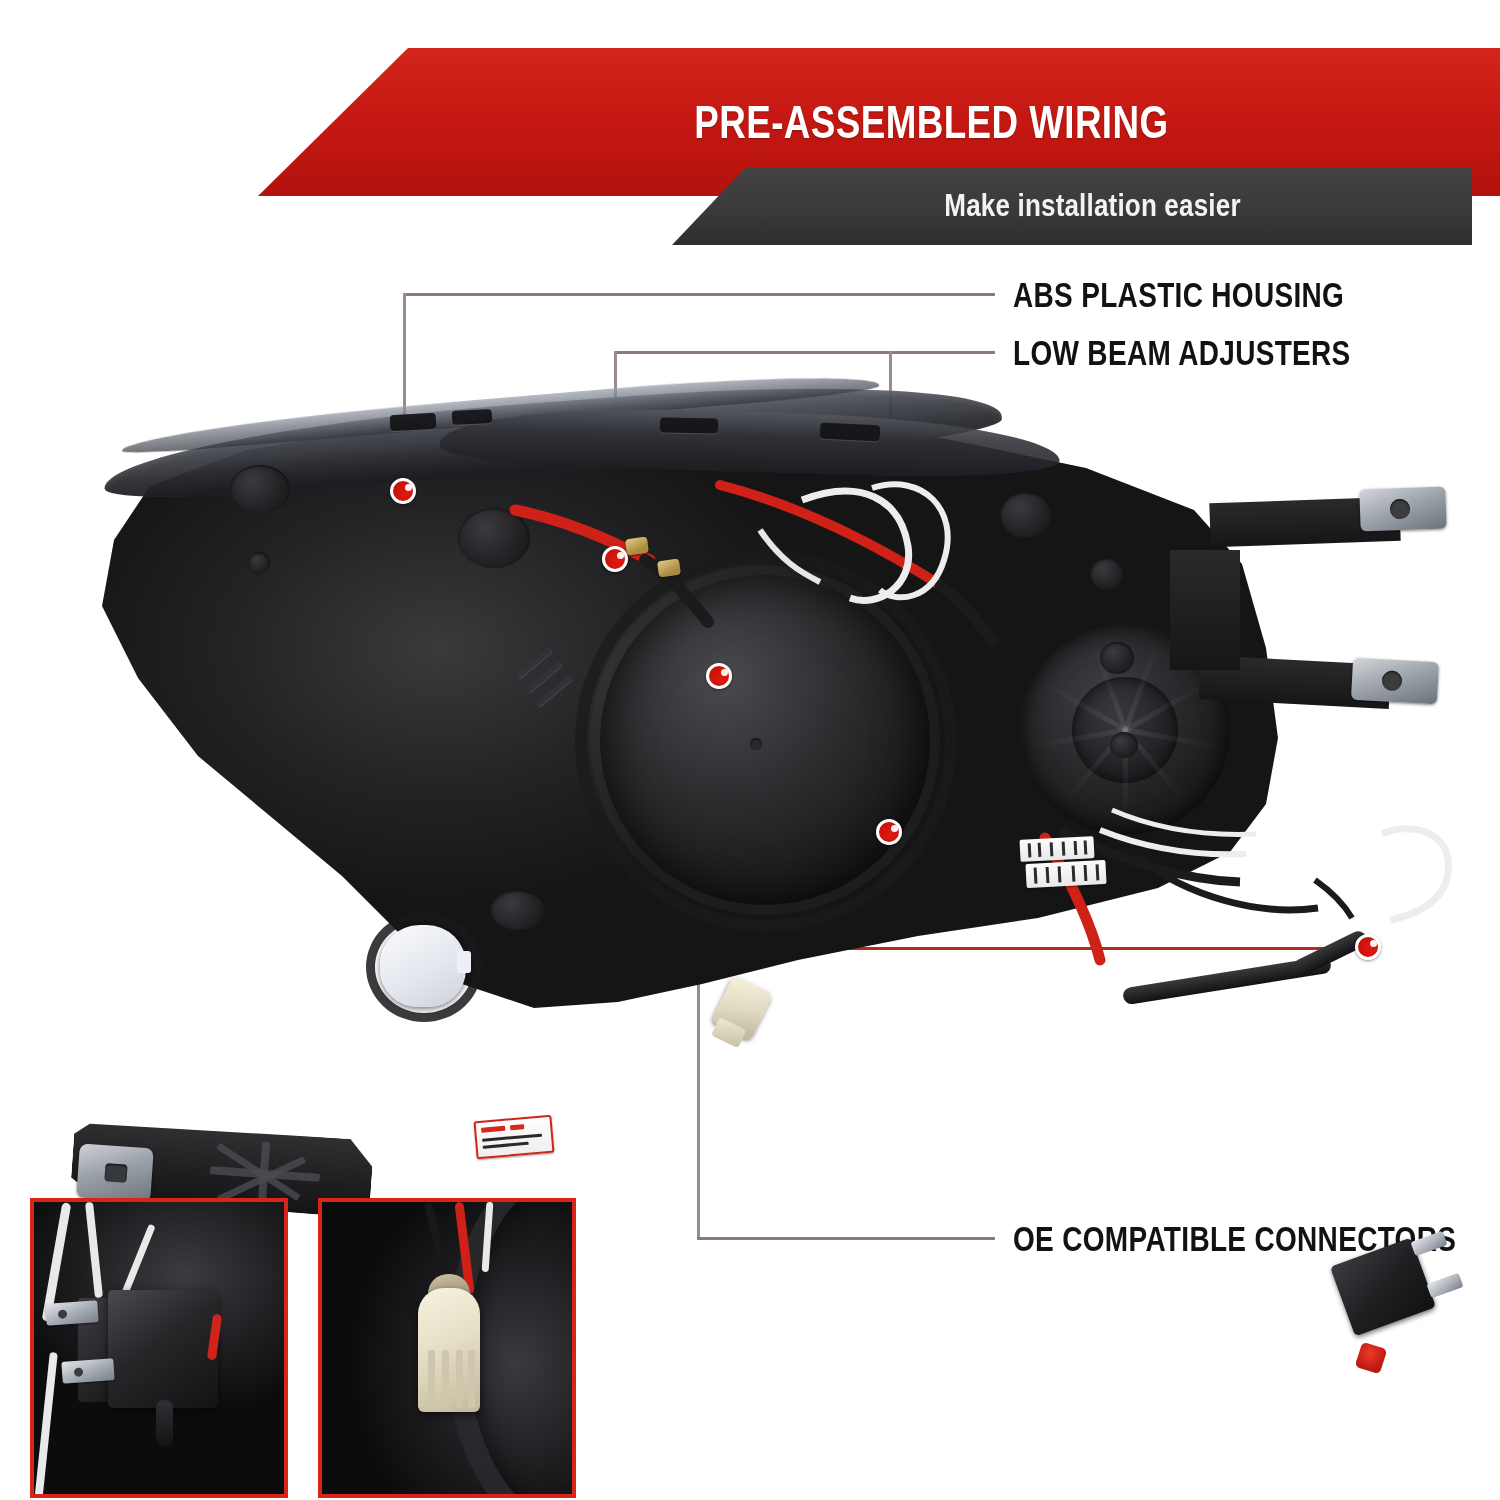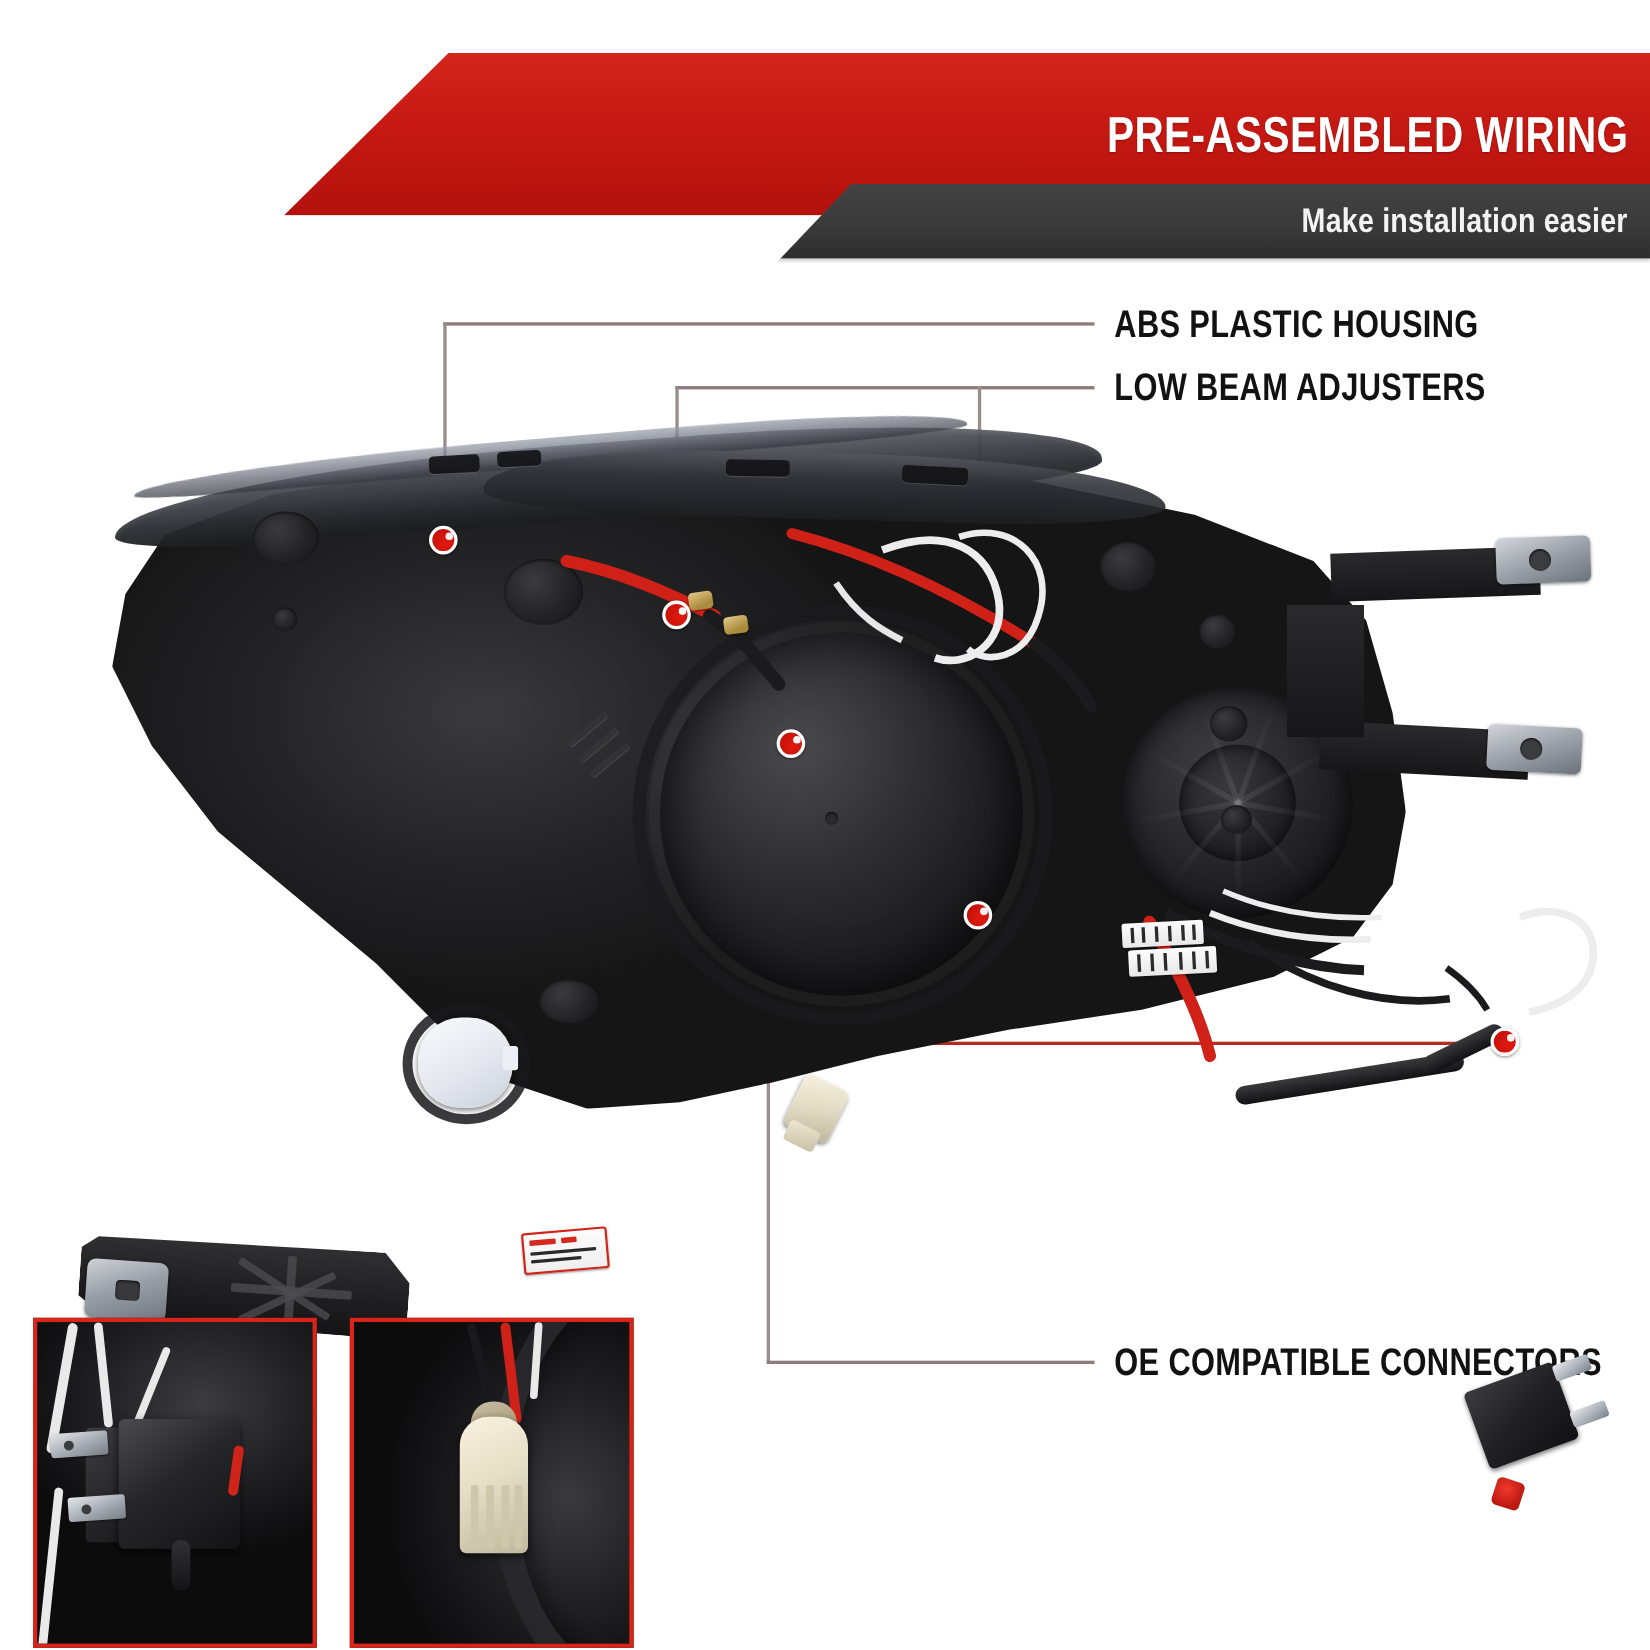--- a/index.html
+++ b/index.html
@@ -3,37 +3,37 @@
 <meta charset="utf-8">
 <style>
   html,body{margin:0;padding:0;background:#fff;}
   body{width:1500px;height:1500px;position:relative;overflow:hidden;
        font-family:"Liberation Sans",sans-serif;}
 
   .stage{position:absolute;inset:0;width:1500px;height:1500px;background:#ffffff;}
 
   
   .banner-wrap{position:absolute;left:0;top:0;width:1500px;height:250px;}
-  .band{position:absolute;display:flex;align-items:center;justify-content:flex-end;}
+  .band{position:absolute;display:flex;align-items:center;justify-content:center;}
 
   .band-red{
     left:258px;top:48px;width:1242px;height:148px;
     background:linear-gradient(180deg,#d4251c 0%,#c51812 48%,#b3120d 100%);
     clip-path:polygon(150px 0,1242px 0,1242px 148px,0px 148px);
     box-shadow:0 2px 3px rgba(0,0,0,.22);
   }
   .band-red .band-text{
     color:#fff;font-size:46px;letter-spacing:.5px;font-weight:bold;
     transform:scaleX(.80);transform-origin:right center;
     padding-right:24px;white-space:nowrap;
     text-shadow:0 1px 2px rgba(0,0,0,.30);
   }
 
   .band-dark{
-    left:700px;top:167px;width:800px;height:68px;
+    left:672px;top:167px;width:800px;height:78px;
     background:linear-gradient(180deg,#434343 0%,#3a3a3a 55%,#2e2e2e 100%);
     clip-path:polygon(74px 0,800px 0,800px 78px,0px 78px);
     box-shadow:0 2px 3px rgba(0,0,0,.20);
   }
   .band-dark .band-text{
     color:#f3f3f3;font-size:31px;font-weight:bold;letter-spacing:.2px;
     transform:scaleX(.84);transform-origin:right center;
     padding-right:24px;white-space:nowrap;
   }
 

